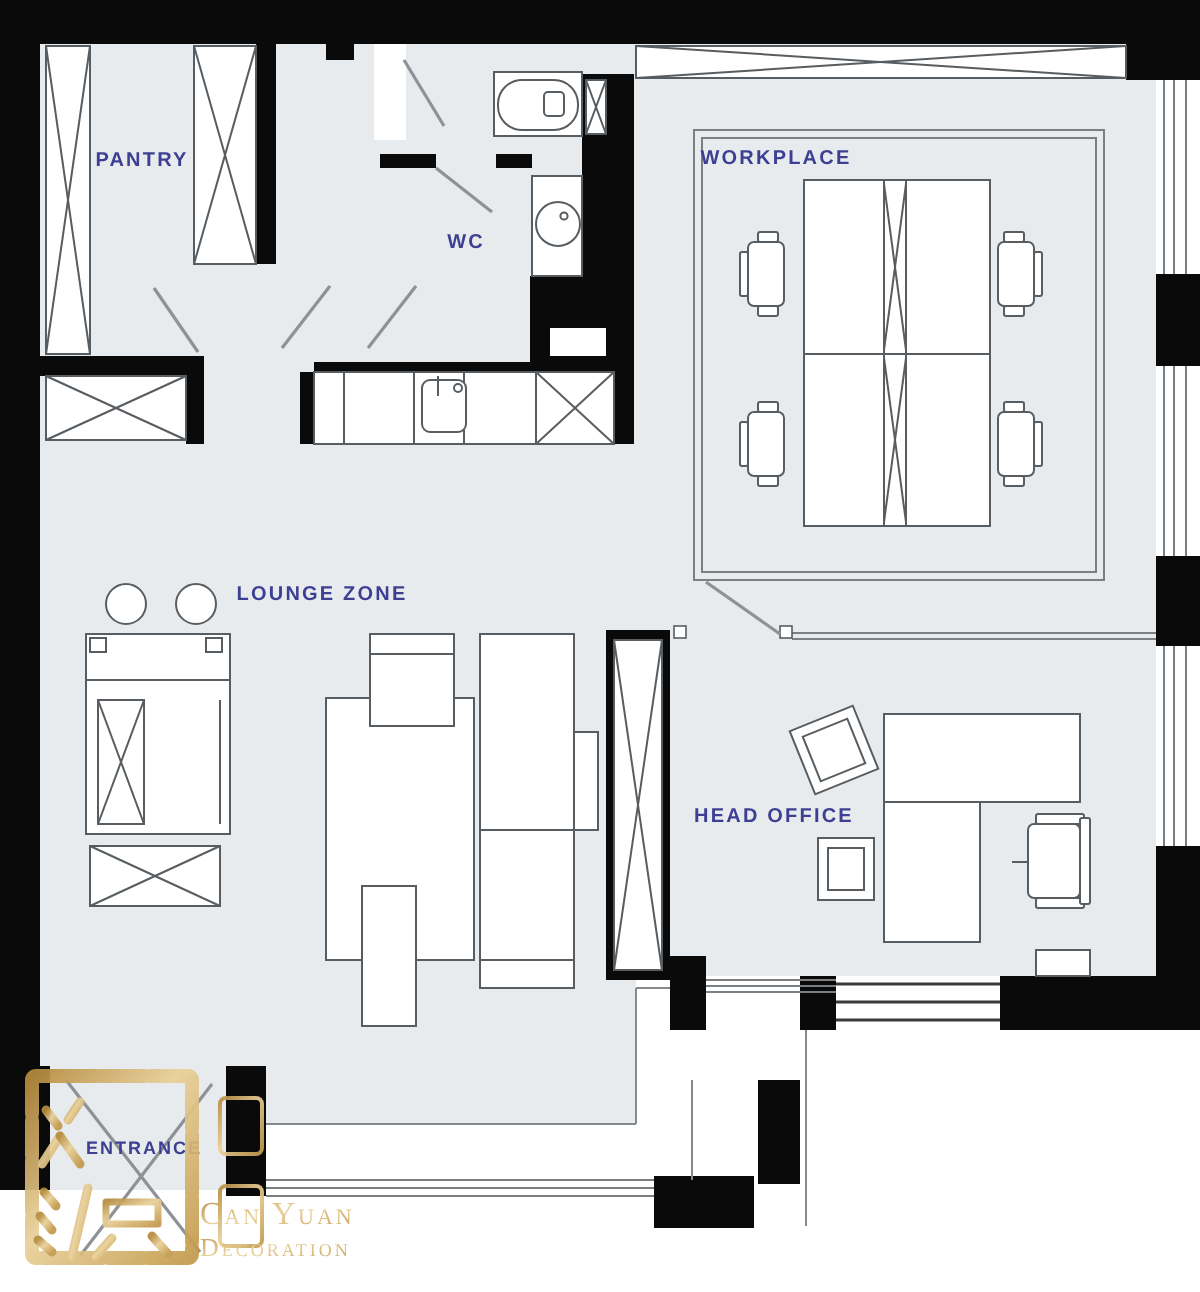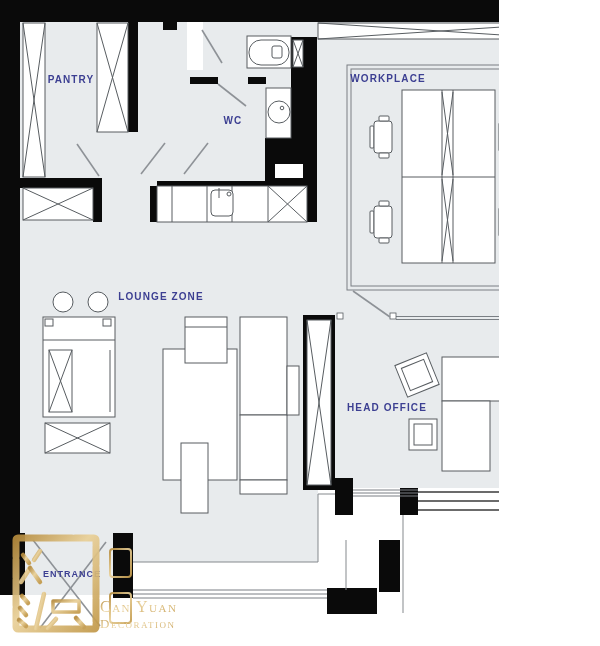--- a/index.html
+++ b/index.html
@@ -1,21 +1,21 @@
 <!DOCTYPE html>
 <html style="--wall: #0a0a0a; --floor: #e8ebed; --room-label: #3c3f92; --furniture-stroke: #585d61; --logo-gold: #c7a253; --background: #ffffff;"><head>
 <meta charset="utf-8">
 <title>Floor Plan</title>
 <style>
   :root{
     --wall:#0a0a0a; --floor:#e8ebed; --room-label:#3c3f92;
     --furniture-stroke:#585d61; --partition:#7a7f84; --logo-gold:#c7a253; --background:#ffffff;
   }
   html,body{margin:0;padding:0;background:var(--background);}
-  .stage{width:499px;height:646px;position:relative;background:var(--background);overflow:hidden;}
+  .stage{width:600px;height:646px;position:relative;background:var(--background);overflow:hidden;}
   svg{display:block;}
   .wall{fill:var(--wall);stroke:none;}
   .floor{fill:var(--floor);stroke:none;}
   .furn{fill:#ffffff;stroke:var(--furniture-stroke);stroke-width:1;}
   .furn-thin{fill:none;stroke:var(--furniture-stroke);stroke-width:1;}
   .part{fill:none;stroke:var(--partition);stroke-width:1;}
   .edge{stroke:#85898d;stroke-width:1;fill:none;}
   .door{stroke:#8e9297;stroke-width:1.6;fill:none;}
   .jamb{fill:#ffffff;stroke:var(--furniture-stroke);stroke-width:0.8;}
   .winline{stroke:#3a3a3a;stroke-width:1.6;fill:none;}

